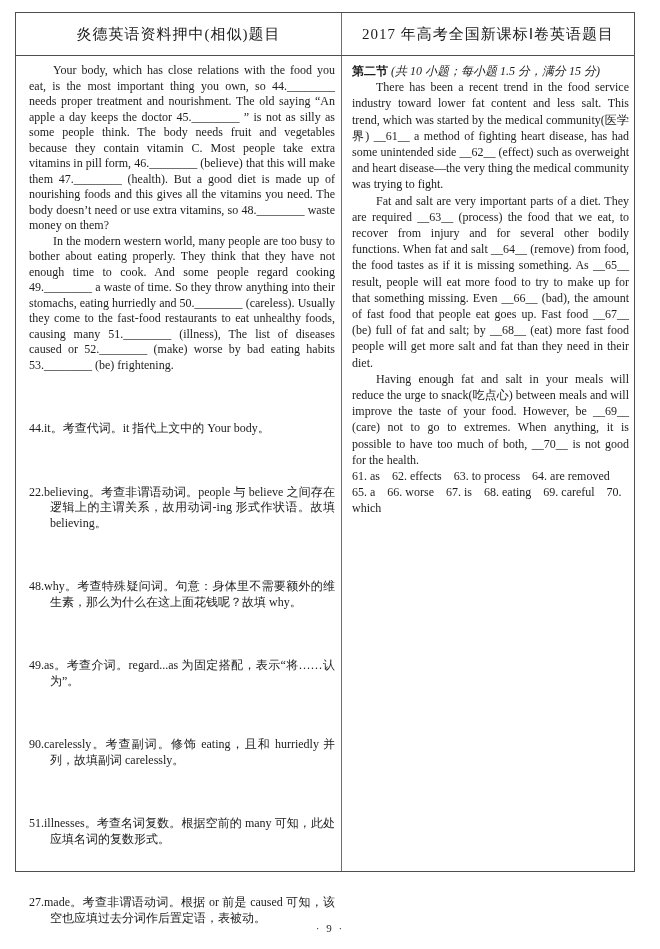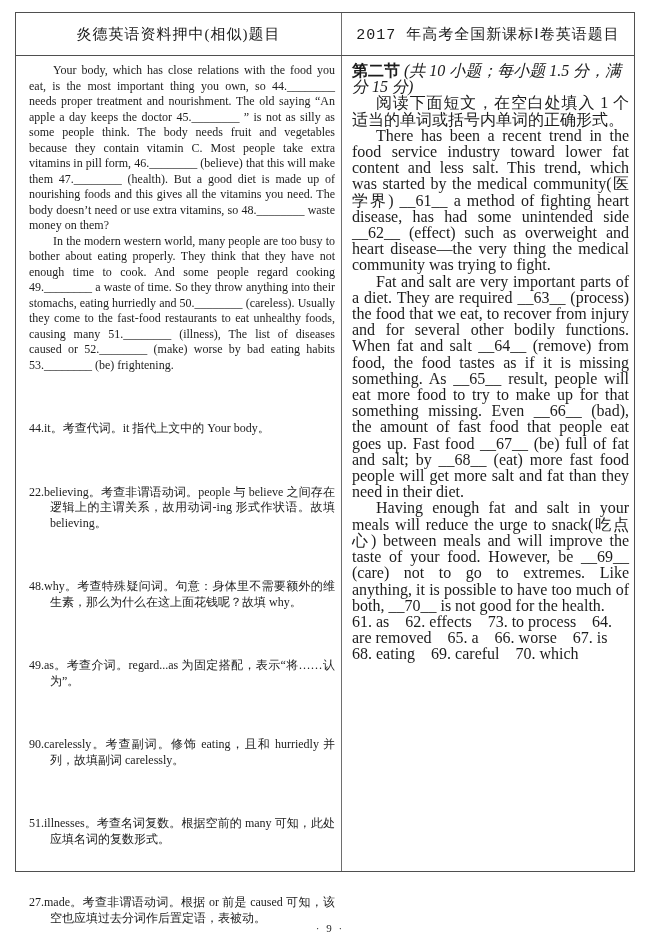--- a/index.html
+++ b/index.html
@@ -20,32 +20,32 @@
   }
   .header-row{
     display:flex;flex:0 0 42px;
     border-bottom:1.4px solid #4f4f4f;
   }
   .hcell{
     display:flex;align-items:center;justify-content:center;
     font-size:15px;letter-spacing:1px;
   }
   .hcell.left{width:326px;border-right:1.4px solid #6e6e6e;box-sizing:border-box;}
-  .hcell.right{flex:1;font-family:Liberation Mono, monospace;}
+  .hcell.right{flex:1;}
   .content-row{display:flex;flex:1;min-height:0;}
   .col{box-sizing:border-box;}
   .col.left{
     width:326px;border-right:1.4px solid #6e6e6e;
     padding:7px 6px 0 13px;
     font-size:12px;line-height:15.5px;
   }
   .col.right{
     flex:1;
     padding:7px 5px 0 10px;
-    font-size:16px;line-height:16.2px;
+    font-size:12px;line-height:16.2px;
   }
   p{margin:0;text-align:justify;}
   .src-title{
     font-family:"Liberation Sans", sans-serif;
     font-weight:bold;font-size:12px;line-height:16px;
   }
   .indent-en{text-indent:24px;}
   .indent-cn{text-indent:24px;}
   .ans-item{padding-left:21px;text-indent:-21px;margin-top:48px;}
   .section-line{text-align:left;}
@@ -88,25 +88,24 @@
           <p class="ans-item">27.made。考查非谓语动词。根据 or 前是 caused 可知，该空也应填过去分词作后置定语，表被动。</p>
           <p class="ans-item">53.is。考查主谓一致和时态。主语为单数 The list of diseases，且根据上文时态可知，应填 is。</p>
         </div>
       </div>
 
       <div class="col right">
         <p class="section-line">
           <span class="section-label">第二节</span>
           <span class="section-score">(共 10 小题；每小题 1.5 分，满分 15 分)</span>
         </p>
-        <p class="indent-cn">阅读下面短文，在空白处填入 1 个适当的单词或括号内单词的正确形式。</p>
         <p class="indent-en">There has been a recent trend in the food service industry toward lower fat content and less salt. This trend, which was started by the medical community(医学界) __61__ a method of fighting heart disease, has had some unintended side __62__ (effect) such as overweight and heart disease—the very thing the medical community was trying to fight.</p>
         <p class="indent-en">Fat and salt are very important parts of a diet. They are required __63__ (process) the food that we eat, to recover from injury and for several other bodily functions. When fat and salt __64__ (remove) from food, the food tastes as if it is missing something. As __65__ result, people will eat more food to try to make up for that something missing. Even __66__ (bad), the amount of fast food that people eat goes up. Fast food __67__ (be) full of fat and salt; by __68__ (eat) more fast food people will get more salt and fat than they need in their diet.</p>
-        <p class="indent-en">Having enough fat and salt in your meals will reduce the urge to snack(吃点心) between meals and will improve the taste of your food. However, be __69__ (care) not to go to extremes. Like anything, it is possible to have too much of both, __70__ is not good for the health.</p>
-        <p class="answer-key">61. as　62. effects　73. to process　64. are removed　65. a　66. worse　67. is　68. eating　69. careful　70. which</p>
+        <p class="indent-en">Having enough fat and salt in your meals will reduce the urge to snack(吃点心) between meals and will improve the taste of your food. However, be __69__ (care) not to go to extremes. When anything, it is possible to have too much of both, __70__ is not good for the health.</p>
+        <p class="answer-key">61. as　62. effects　63. to process　64. are removed　65. a　66. worse　67. is　68. eating　69. careful　70. which</p>
       </div>
 
     </div>
   </div>
 
   <div class="page-number">· 9 ·</div>
 
 </div>
 
 </body></html>

